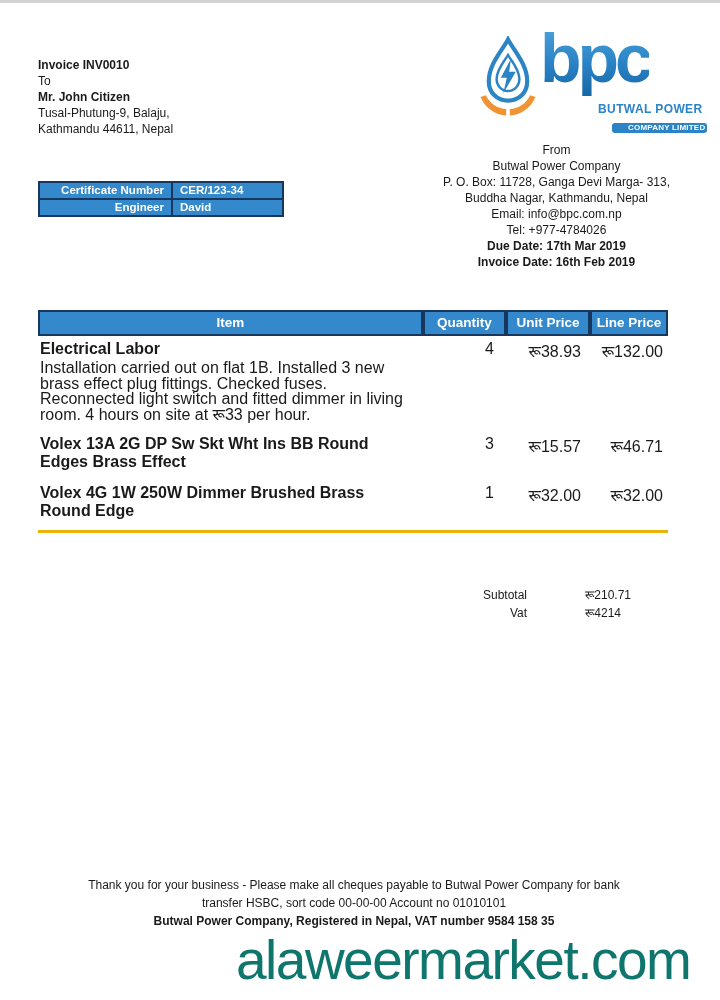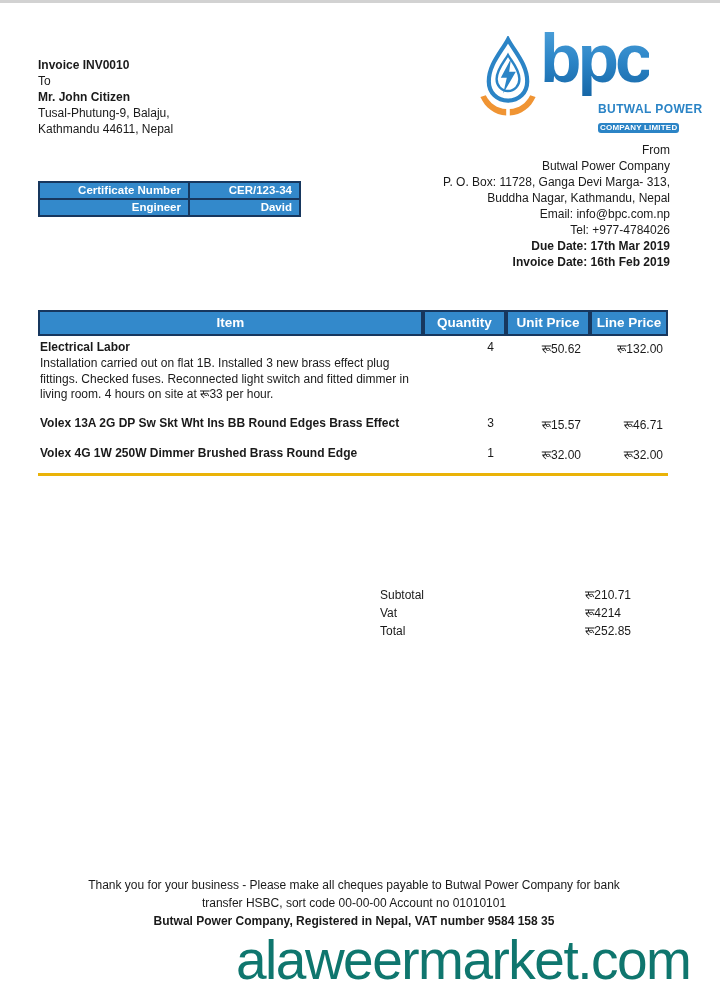--- a/index.html
+++ b/index.html
@@ -15,51 +15,51 @@
   
   .logo { position:absolute; left:478px; top:34px; width:200px; height:95px; }
   .logo svg { position:absolute; left:0; top:2px; width:60px; height:86px; }
   .wordmark { position:absolute; left:62px; top:-14px; font-size:68px; line-height:76px;
               font-weight:bold; letter-spacing:-4px; color:#2b84c6;
               background:linear-gradient(180deg,#53a6de 0%, #2b84c6 55%, #1667a7 100%);
               -webkit-background-clip:text; background-clip:text; -webkit-text-fill-color:transparent; }
   .tagline { position:absolute; left:120px; top:68px; width:80px; text-align:left; }
   .tag1 { font-size:12px; font-weight:bold; color:#2b84c6; letter-spacing:0.4px; white-space:nowrap; }
   .tag2 { display:inline-block; font-size:8px; font-weight:bold; color:#ffffff; background:#2b84c6;
-          border-radius:3px; padding:0 2px 1px 2px; letter-spacing:0.2px; white-space:nowrap; }
+          border-radius:3px; padding:0 2px 1px 16px; letter-spacing:0.2px; white-space:nowrap;margin-left:14px; }
 
   
-  .from-block { position:absolute; right:50px; top:142px; text-align:right; font-size:12px; line-height:16px; }
+  .from-block { position:absolute; right:50px; top:142px; text-align:center; font-size:12px; line-height:16px; }
 
   
   .cert { position:absolute; left:38px; top:181px; border-collapse:collapse; }
   .cert td { border:2px solid #17375e; background:#3389cb; color:#ffffff; font-weight:bold;
              font-size:11.5px; padding:1px 7px 2px 7px; }
-  .cert td.k { width:150px; text-align:right; }
-  .cert td.v { width:111px; text-align:right; }
+  .cert td.k { width:133px; text-align:right; }
+  .cert td.v { width:111px; text-align:left; }
 
   
   .itable { position:absolute; left:38px; top:310px; width:630px; border-bottom:3px solid #eab308; padding-bottom:3px; }
   .hgrid, .trow { display:grid; grid-template-columns:385px 83px 84px 78px; }
   .h { background:#3389cb; border:2px solid #17375e; color:#ffffff; font-weight:bold;
        font-size:13.5px; text-align:center; padding:3px 0 4px 0; }
-  .trow { font-size:12px; }
+  .trow { font-size:16px; }
   .c-item { padding:4px 6px 0 2px; }
   .iname { font-weight:bold; }
   .idesc { margin-top:2px; line-height:15.5px; padding-bottom:5px; }
   .c-qty  { text-align:right; padding:4px 12px 0 0; }
   .c-unit { text-align:right; padding:4px 9px 0 0; }
   .c-line { text-align:right; padding:4px 5px 0 0; }
   .trow.mid > div { padding-top:8px; }
   .trow.last > div { padding-top:13px; padding-bottom:7px; }
 
   
   .totals { position:absolute; left:380px; top:586px; font-size:12px; }
   .totrow { display:flex; line-height:18px; }
-  .totrow .tl { width:147px; text-align:left; }
+  .totrow .tl { width:147px; text-align:right; }
   .totrow .tv { margin-left:58px; width:110px; text-align:left; }
 
   
   .footer { position:absolute; left:0; top:876px; width:708px; text-align:center;
             font-size:12px; line-height:18px; }
 
   
   .watermark { position:absolute; left:236px; top:929px; font-size:55px; line-height:62px;
                font-weight:normal; letter-spacing:-1.5px; color:#0f766e; white-space:nowrap; }
 </style>
@@ -123,21 +123,21 @@
       <div class="h">Unit Price</div>
       <div class="h">Line Price</div>
     </div>
 
     <div class="trow">
       <div class="c-item">
         <span class="iname">Electrical Labor</span>
         <div class="idesc">Installation carried out on flat 1B. Installed 3 new brass effect plug fittings. Checked fuses. Reconnected light switch and fitted dimmer in living room. 4 hours on site at रू33 per hour.</div>
       </div>
       <div class="c-qty">4</div>
-      <div class="c-unit">रू50.62</div>
+      <div class="c-unit">रू38.93</div>
       <div class="c-line">रू132.00</div>
     </div>
 
     <div class="trow mid">
       <div class="c-item iname">Volex 13A 2G DP Sw Skt Wht Ins BB Round Edges Brass Effect</div>
       <div class="c-qty">3</div>
       <div class="c-unit">रू15.57</div>
       <div class="c-line">रू46.71</div>
     </div>
 
@@ -151,24 +151,20 @@
 
   <div class="totals">
     <div class="totrow">
       <div class="tl">Subtotal</div>
       <div class="tv">रू210.71</div>
     </div>
     <div class="totrow">
       <div class="tl">Vat</div>
       <div class="tv">रू4214</div>
     </div>
-    <div class="totrow">
-      <div class="tl">Total</div>
-      <div class="tv">रू252.85</div>
-    </div>
   </div>
 
   <div class="footer">
     <div>Thank you for your business - Please make all cheques payable to Butwal Power Company for bank</div>
     <div>transfer HSBC, sort code 00-00-00 Account no 01010101</div>
     <div class="b">Butwal Power Company, Registered in Nepal, VAT number 9584 158 35</div>
   </div>
 
   <div class="watermark">alaweermarket.com</div>
 </div>

